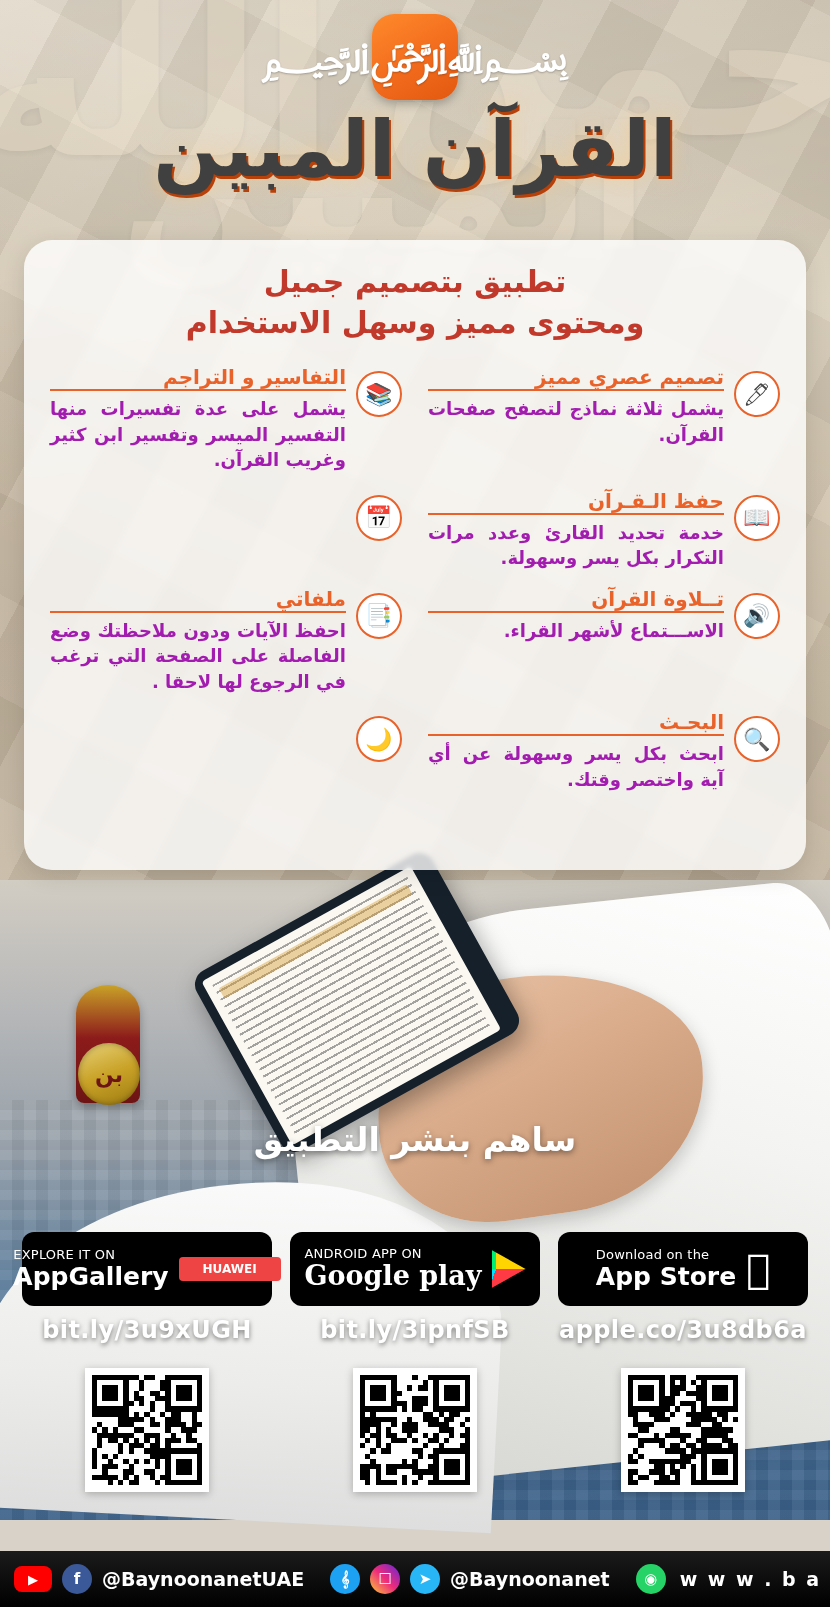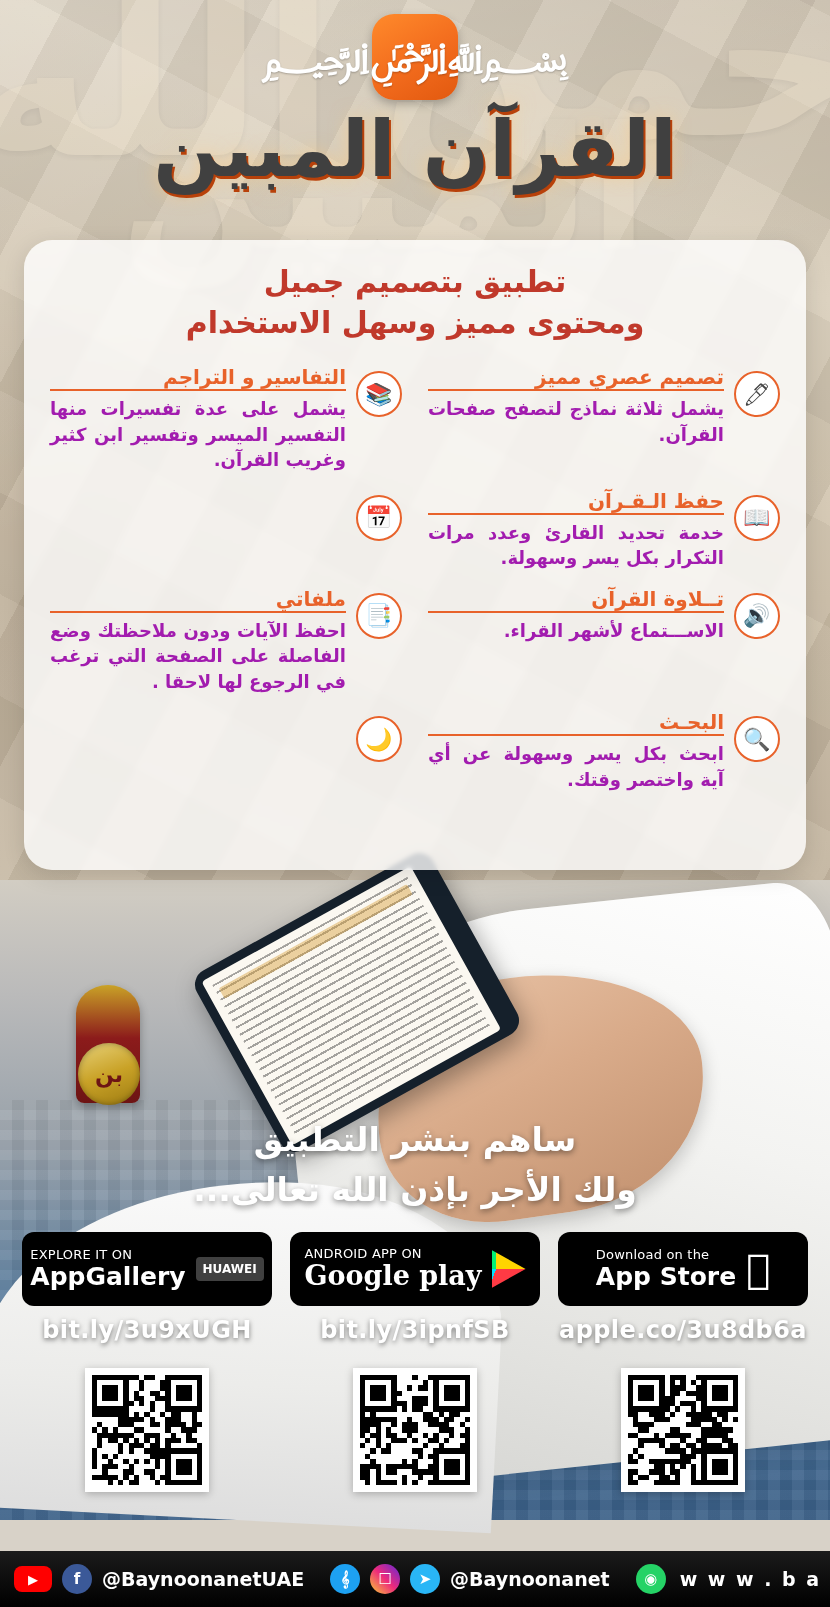--- a/index.html
+++ b/index.html
@@ -191,22 +191,22 @@
   .badge .txt { text-align: left; line-height: 1.08; }
   .badge .small { font-size: 13px; letter-spacing: .2px; }
   .badge .big { font-size: 25px; font-weight: bold; }
   .badge.google .gp-icon {
     width: 34px; height: 38px;
     background: conic-gradient(from 200deg at 12% 50%, #00e1ff 0deg 70deg, #00f076 70deg 160deg, #ffd400 160deg 250deg, #ff3a44 250deg 360deg);
     clip-path: polygon(0% 0%, 100% 50%, 0% 100%);
   }
   .badge.google .txt .big { font-family: "DejaVu Serif", serif; font-size: 27px; }
   .badge.huawei .hw {
-    background: #404040; color: #fff; font-size: 12px; font-weight: bold;
-    padding: 6px 7px; border-radius: 4px; line-height: 1;
+    background: #ef4444; color: #fff; font-size: 12px; font-weight: bold;
+    padding: 6px 24px; border-radius: 4px; line-height: 1;
   }
   .store-link {
     margin-top: 10px; font-size: 24px; font-weight: bold; color: #ffffff;
     text-shadow: 0 2px 5px rgba(0,0,0,.5); letter-spacing: .4px;
   }
 
   
   .qrs {
     position: absolute; left: 22px; top: 1368px; width: 786px;
     display: flex; justify-content: space-between;
@@ -346,21 +346,20 @@
   </div>
 </div>
 
 <div class="seal">
   <div class="ribbon"></div>
   <div class="disc">بن</div>
 </div>
 
 <div class="cta">
   <div>ساهم بنشر التطبيق</div>
-  <div>ولك الأجر بإذن الله تعالى...</div>
 </div>
 
 <div class="stores">
 
   <div class="store-col">
     <div class="badge">
       <span class="mark"></span>
       <span class="txt">
         <span class="small" style="display:block">Download on the</span>
         <span class="big" style="display:block">App Store</span>

